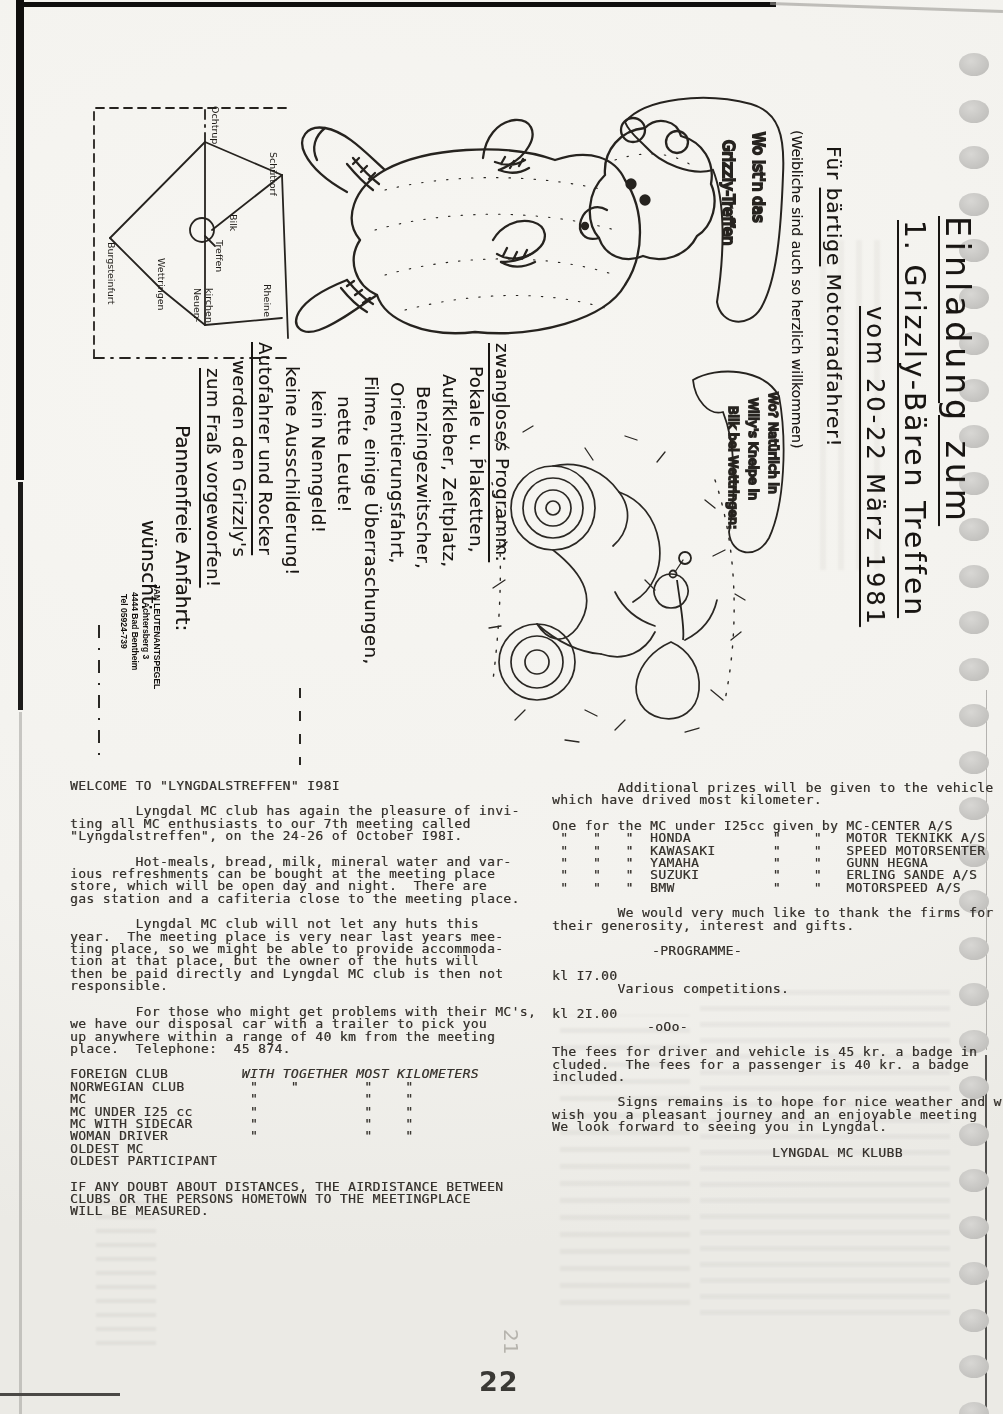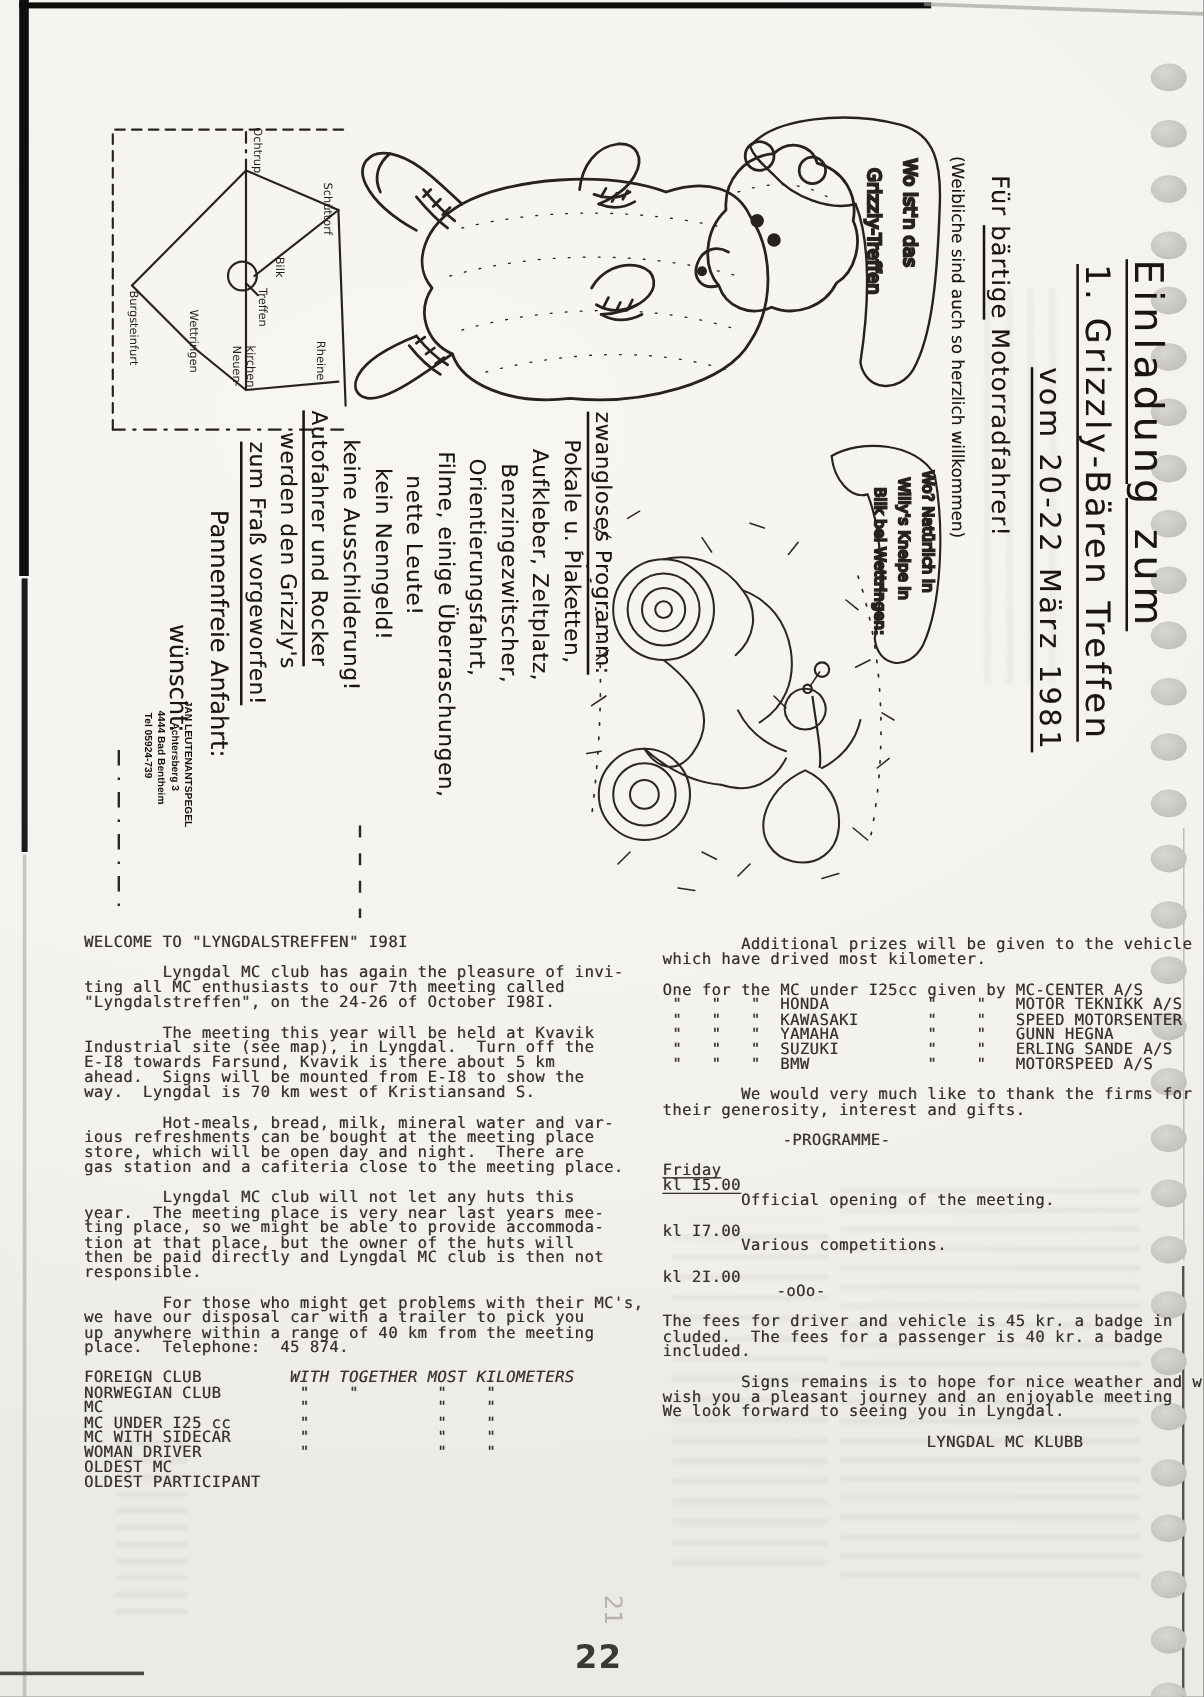--- a/index.html
+++ b/index.html
@@ -215,25 +215,20 @@
     <div class="stamp" style="padding-left:10px">Tel 05924-739</div>
   </div>
 
   <div class="rot ghost" style="left:523px;top:1329px;width:40px;height:24px;">21</div>
 
   <div class="typed" style="left:70px;top:780px;width:465px;">
     <pre class="t-head">WELCOME TO "LYNGDALSTREFFEN" I98I</pre>
     <pre>        Lyngdal MC club has again the pleasure of invi-
 ting all MC enthusiasts to our 7th meeting called
 "Lyngdalstreffen", on the 24-26 of October I98I.</pre>
-    <pre>        The meeting this year will be held at Kvavik
-Industrial site (see map), in Lyngdal.  Turn off the
-E-I8 towards Farsund, Kvavik is there about 5 km
-ahead.  Signs will be mounted from E-I8 to show the
-way.  Lyngdal is 70 km west of Kristiansand S.</pre>
     <pre>        Hot-meals, bread, milk, mineral water and var-
 ious refreshments can be bought at the meeting place
 store, which will be open day and night.  There are
 gas station and a cafiteria close to the meeting place.</pre>
     <pre>        Lyngdal MC club will not let any huts this
 year.  The meeting place is very near last years mee-
 ting place, so we might be able to provide accommoda-
 tion at that place, but the owner of the huts will
 then be paid directly and Lyngdal MC club is then not
 responsible.</pre>
@@ -242,39 +237,37 @@
 up anywhere within a range of 40 km from the meeting
 place.  Telephone:  45 874.</pre>
     <div class="cups-head nom"><span>FOREIGN CLUB         </span><span class="it">WITH TOGETHER MOST KILOMETERS</span></div>
     <pre>NORWEGIAN CLUB        "    "        "    "
 MC                    "             "    "
 MC UNDER I25 cc       "             "    "
 MC WITH SIDECAR       "             "    "
 WOMAN DRIVER          "             "    "
 OLDEST MC
 OLDEST PARTICIPANT</pre>
+    <pre>IF ANY DOUBT ABOUT DISTANCES, THE AIRDISTANCE BETWEEN
+CLUBS OR THE PERSONS HOMETOWN TO THE MEETINGPLACE
+WILL BE MEASURED.</pre>
   </div>
 
   <div class="typed" style="left:552px;top:782px;width:445px;">
     <pre>        Additional prizes will be given to the vehicle
 which have drived most kilometer.</pre>
     <pre>One for the MC under I25cc given by MC-CENTER A/S
  "   "   "  HONDA          "    "   MOTOR TEKNIKK A/S
  "   "   "  KAWASAKI       "    "   SPEED MOTORSENTER
  "   "   "  YAMAHA         "    "   GUNN HEGNA
  "   "   "  SUZUKI         "    "   ERLING SANDE A/S
  "   "   "  BMW            "    "   MOTORSPEED A/S</pre>
     <pre>        We would very much like to thank the firms for
 their generosity, interest and gifts.</pre>
     <pre class="pl100">-PROGRAMME-</pre>
-    <div>
-      <pre class="nom"><span class="u">Friday</span></pre>
-      <pre class="nom"><span class="u">kl I5.00</span></pre>
-      <pre>        Official opening of the meeting.</pre>
-    </div>
     <div>
       <pre class="nom">kl I7.00</pre>
       <pre>        Various competitions.</pre>
     </div>
     <div>
       <pre class="nom">kl 2I.00</pre>
     </div>
     <pre class="pl95">-oOo-</pre>
     <pre>The fees for driver and vehicle is 45 kr. a badge in
 cluded.  The fees for a passenger is 40 kr. a badge

